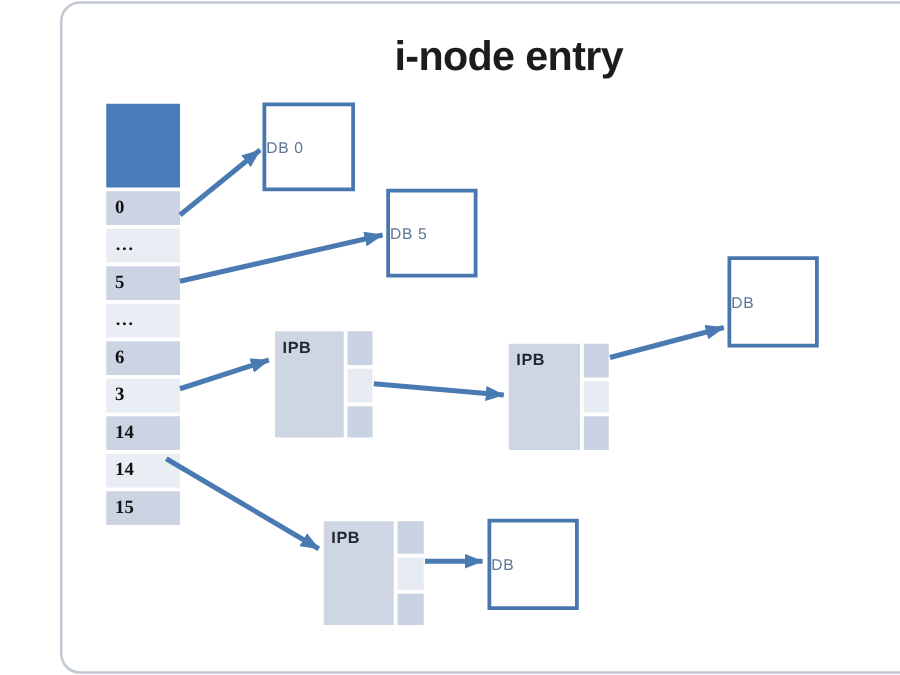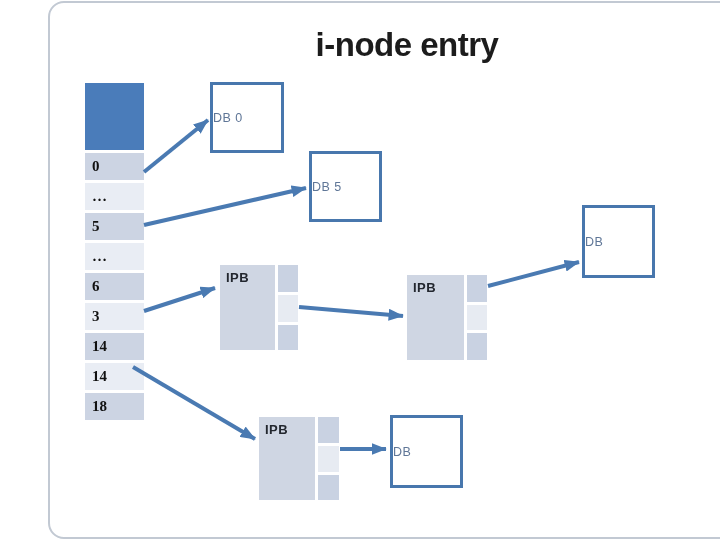--- a/index.html
+++ b/index.html
@@ -38,21 +38,21 @@
   <div>
     <div class="inode-header"></div>
     <div class="row dark" style="top:153px">0</div>
     <div class="row light" style="top:183px">…</div>
     <div class="row dark" style="top:213px">5</div>
     <div class="row light" style="top:243px">…</div>
     <div class="row dark" style="top:273px">6</div>
     <div class="row light" style="top:303px">3</div>
     <div class="row dark" style="top:333px">14</div>
     <div class="row light" style="top:363px">14</div>
-    <div class="row dark" style="top:393px">18</div>
+    <div class="row dark" style="top:393px">15</div>
   </div>
 
   <svg class="arrows">
     <defs>
       <marker id="ah" markerWidth="3.8" markerHeight="3" refX="3.6" refY="1.5" orient="auto" markerUnits="strokeWidth">
         <path d="M0,0 L3.8,1.5 L0,3 z" fill="#4a7ab2"></path>
       </marker>
     </defs>
     <line x1="97" y1="172" x2="161" y2="120" marker-end="url(#ah)"></line>
     <line x1="97" y1="225" x2="259" y2="188" marker-end="url(#ah)"></line>

